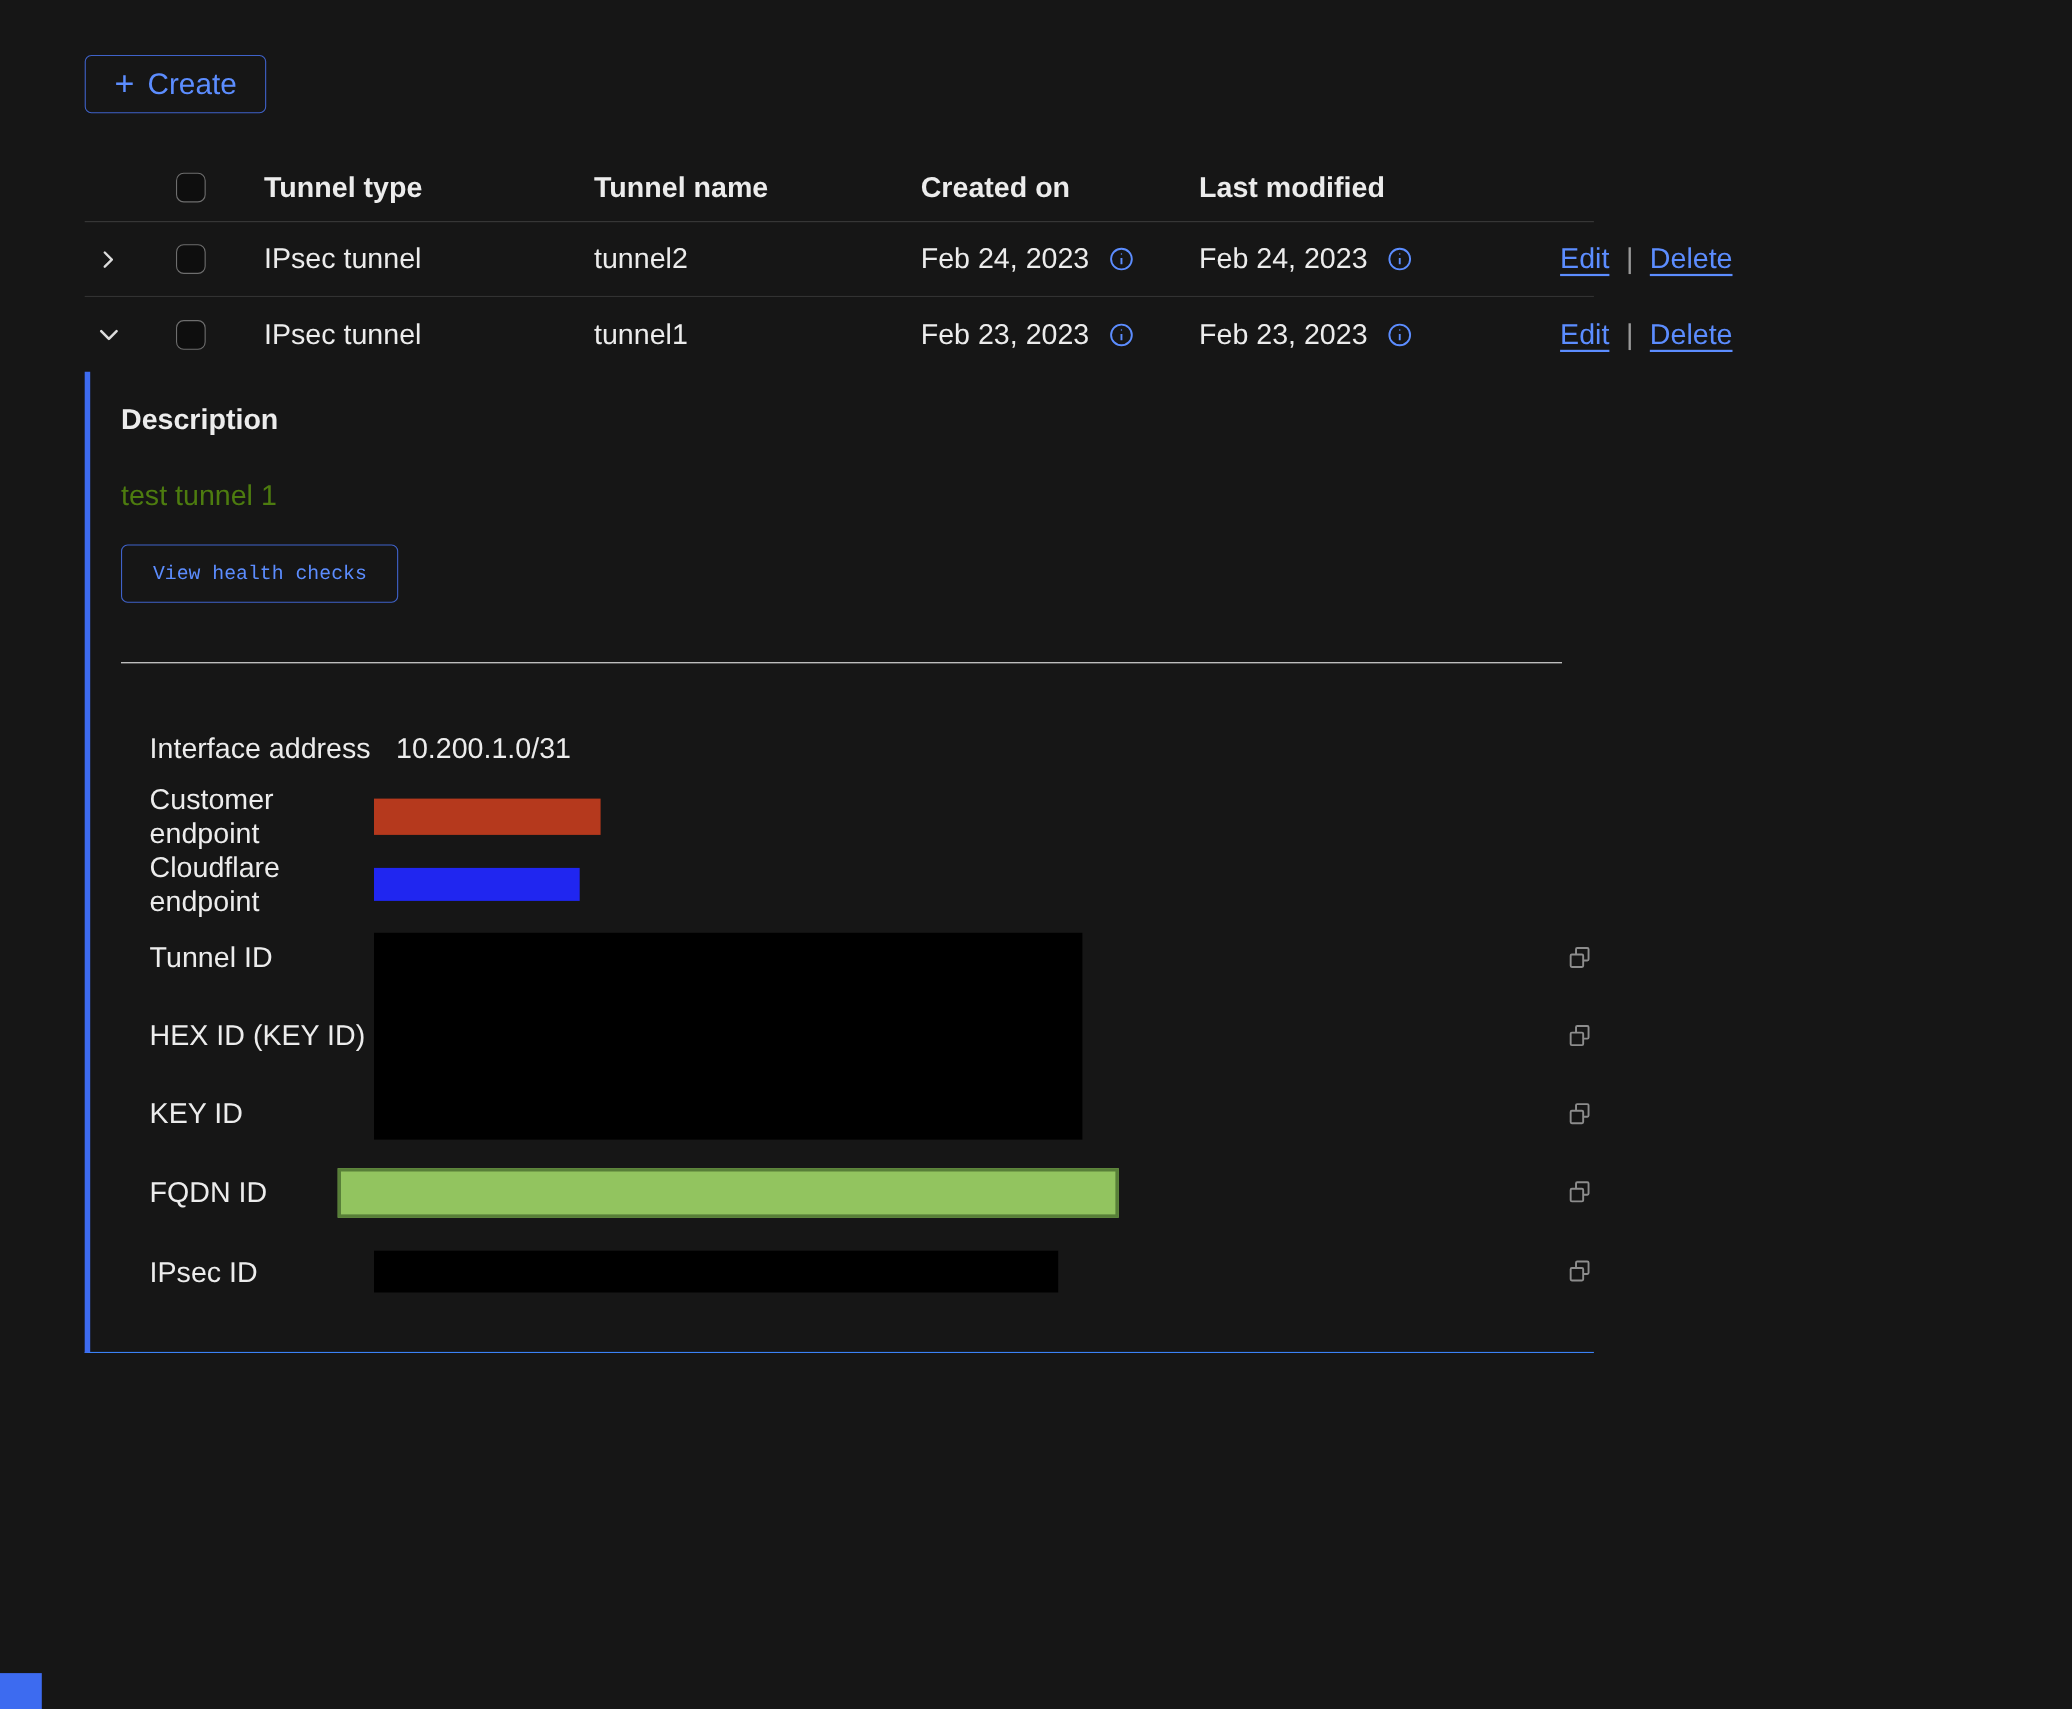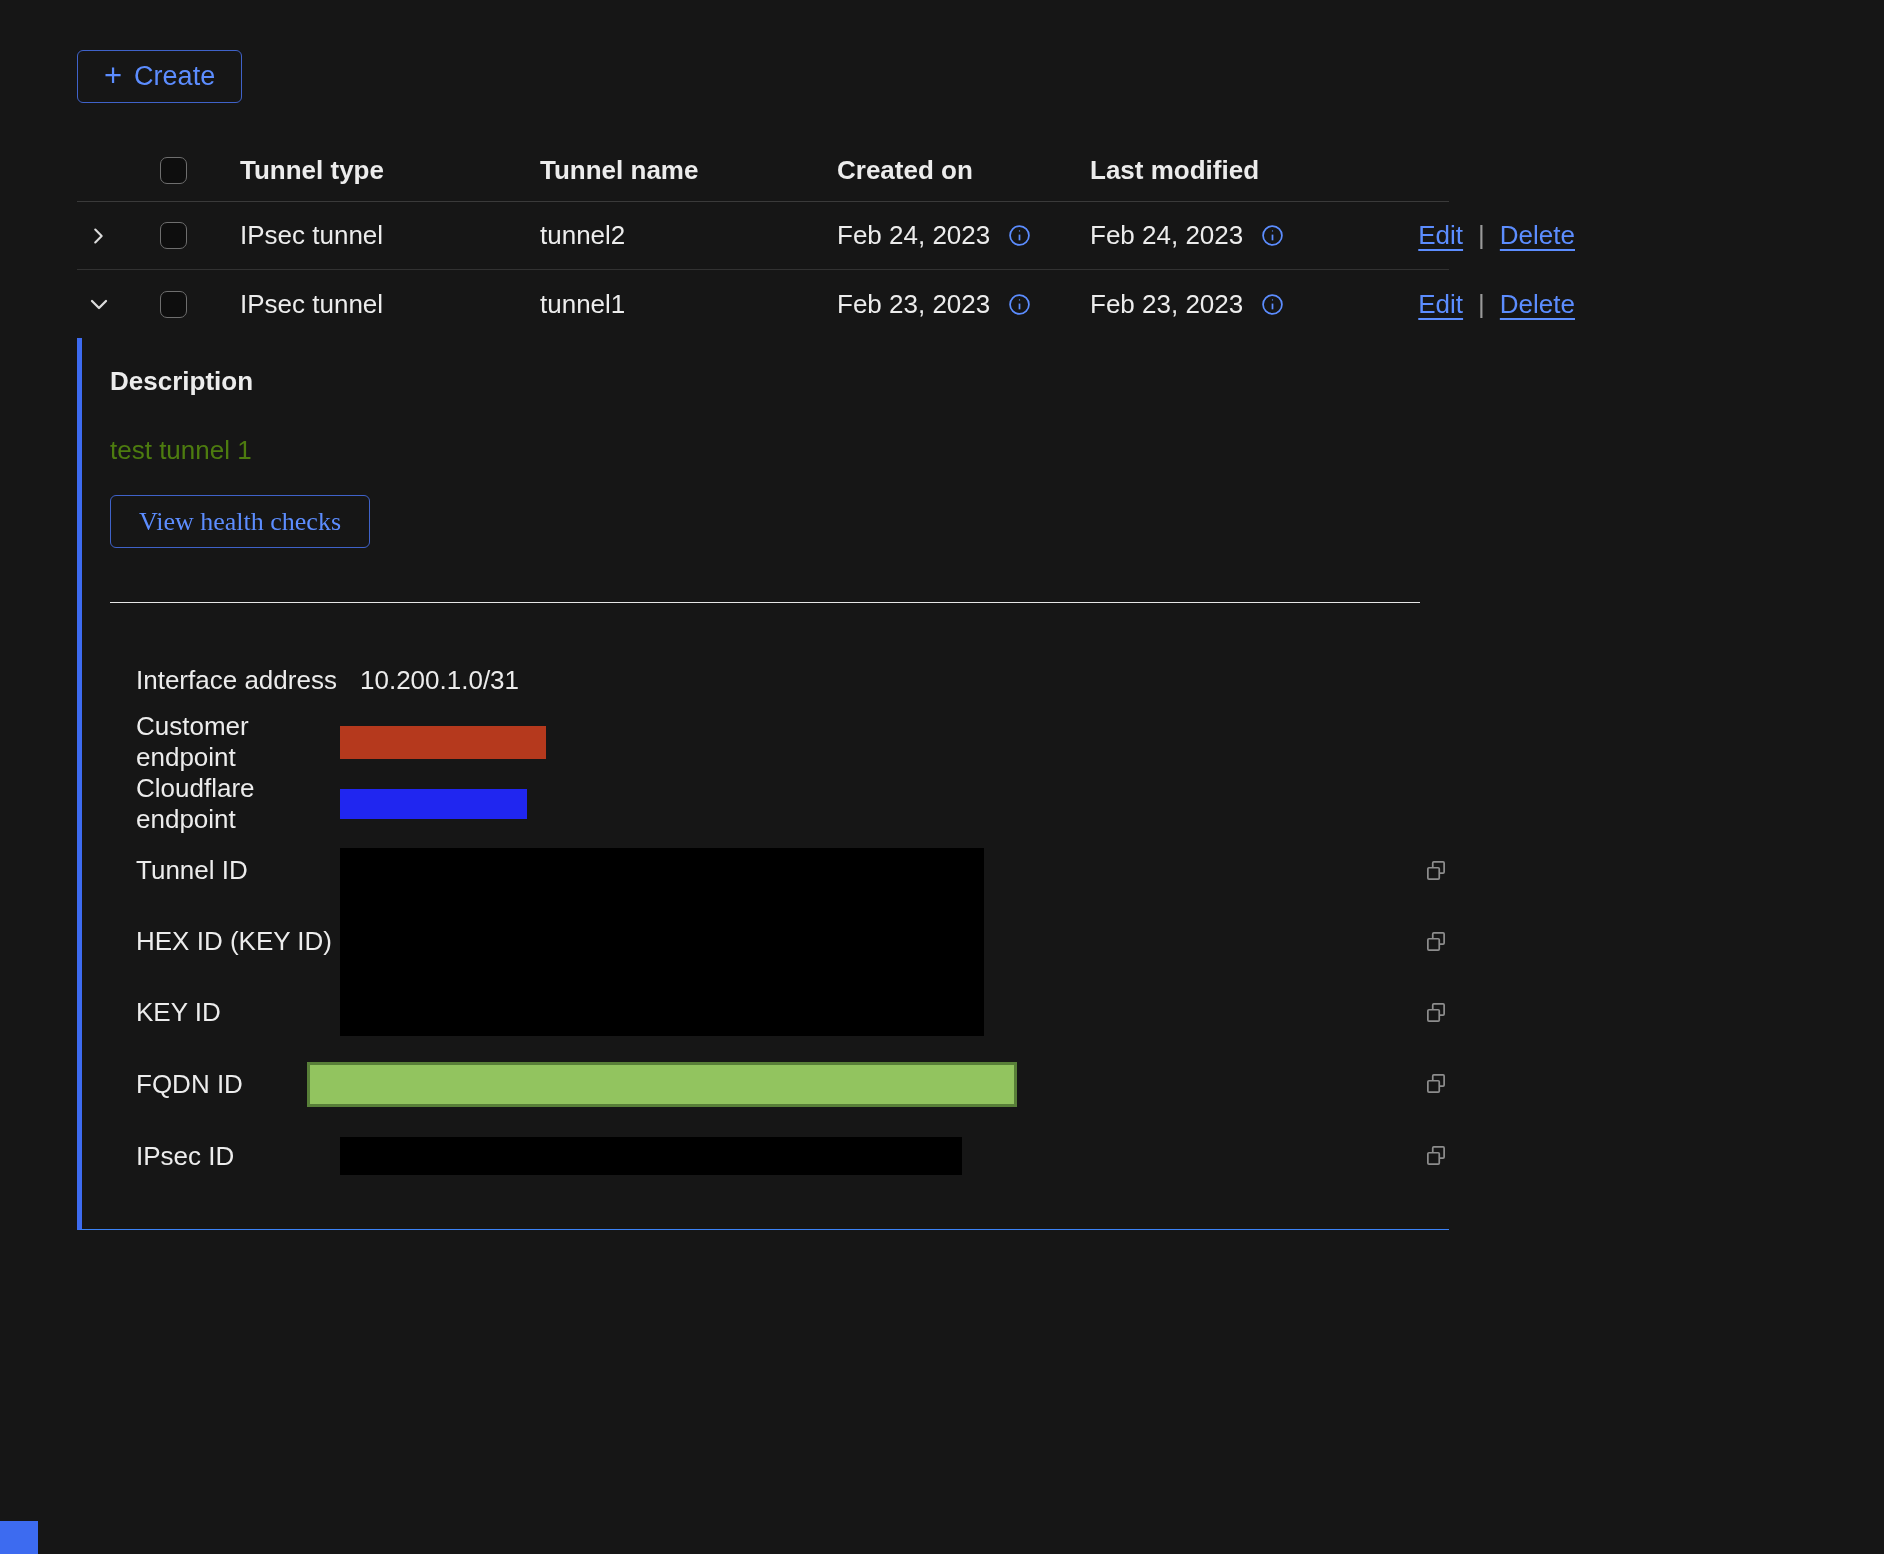--- a/index.html
+++ b/index.html
@@ -86,22 +86,22 @@
   .desc-label { font-weight: 600; line-height: 34px; }
   .desc-value { margin-top: 35px; line-height: 34px; color: #4d7c0f; }
   .health-btn {
     margin-top: 28px;
     height: 53px;
     padding: 0 28px;
     background: transparent;
     border: 1px solid var(--button-border-blue, #3f62c9);
     border-radius: 6px;
     color: var(--accent-blue, #5c8dff);
-    font-family: Liberation Serif, serif;
-    font-size: 26px;
+    font-family: Liberation Mono, monospace;
+    font-size: 18px;
     cursor: pointer;
     display: block;
     text-align: right;
   }
   .divider { margin-top: 54px; margin-right: 29px; height: 1px; background: #e6e6e6; }
 
   .fields {
     margin-top: 46px;
     display: grid;
     grid-template-columns: 230px 1fr 60px;

